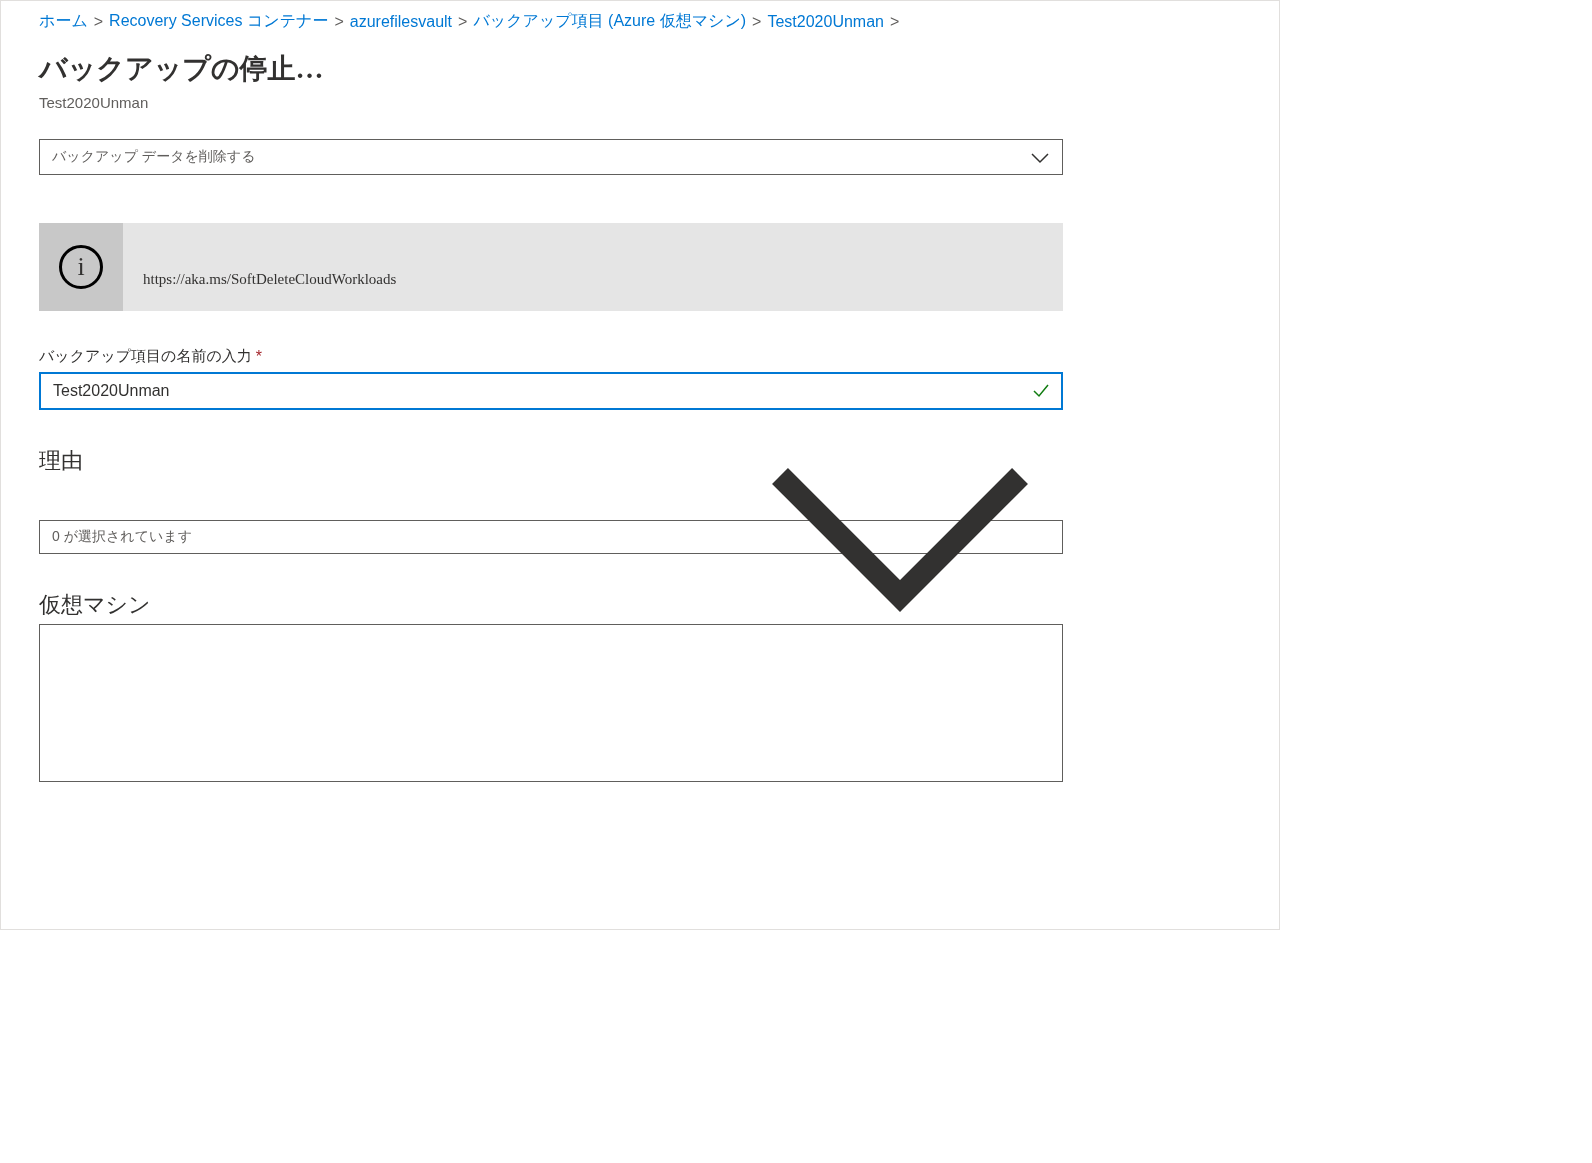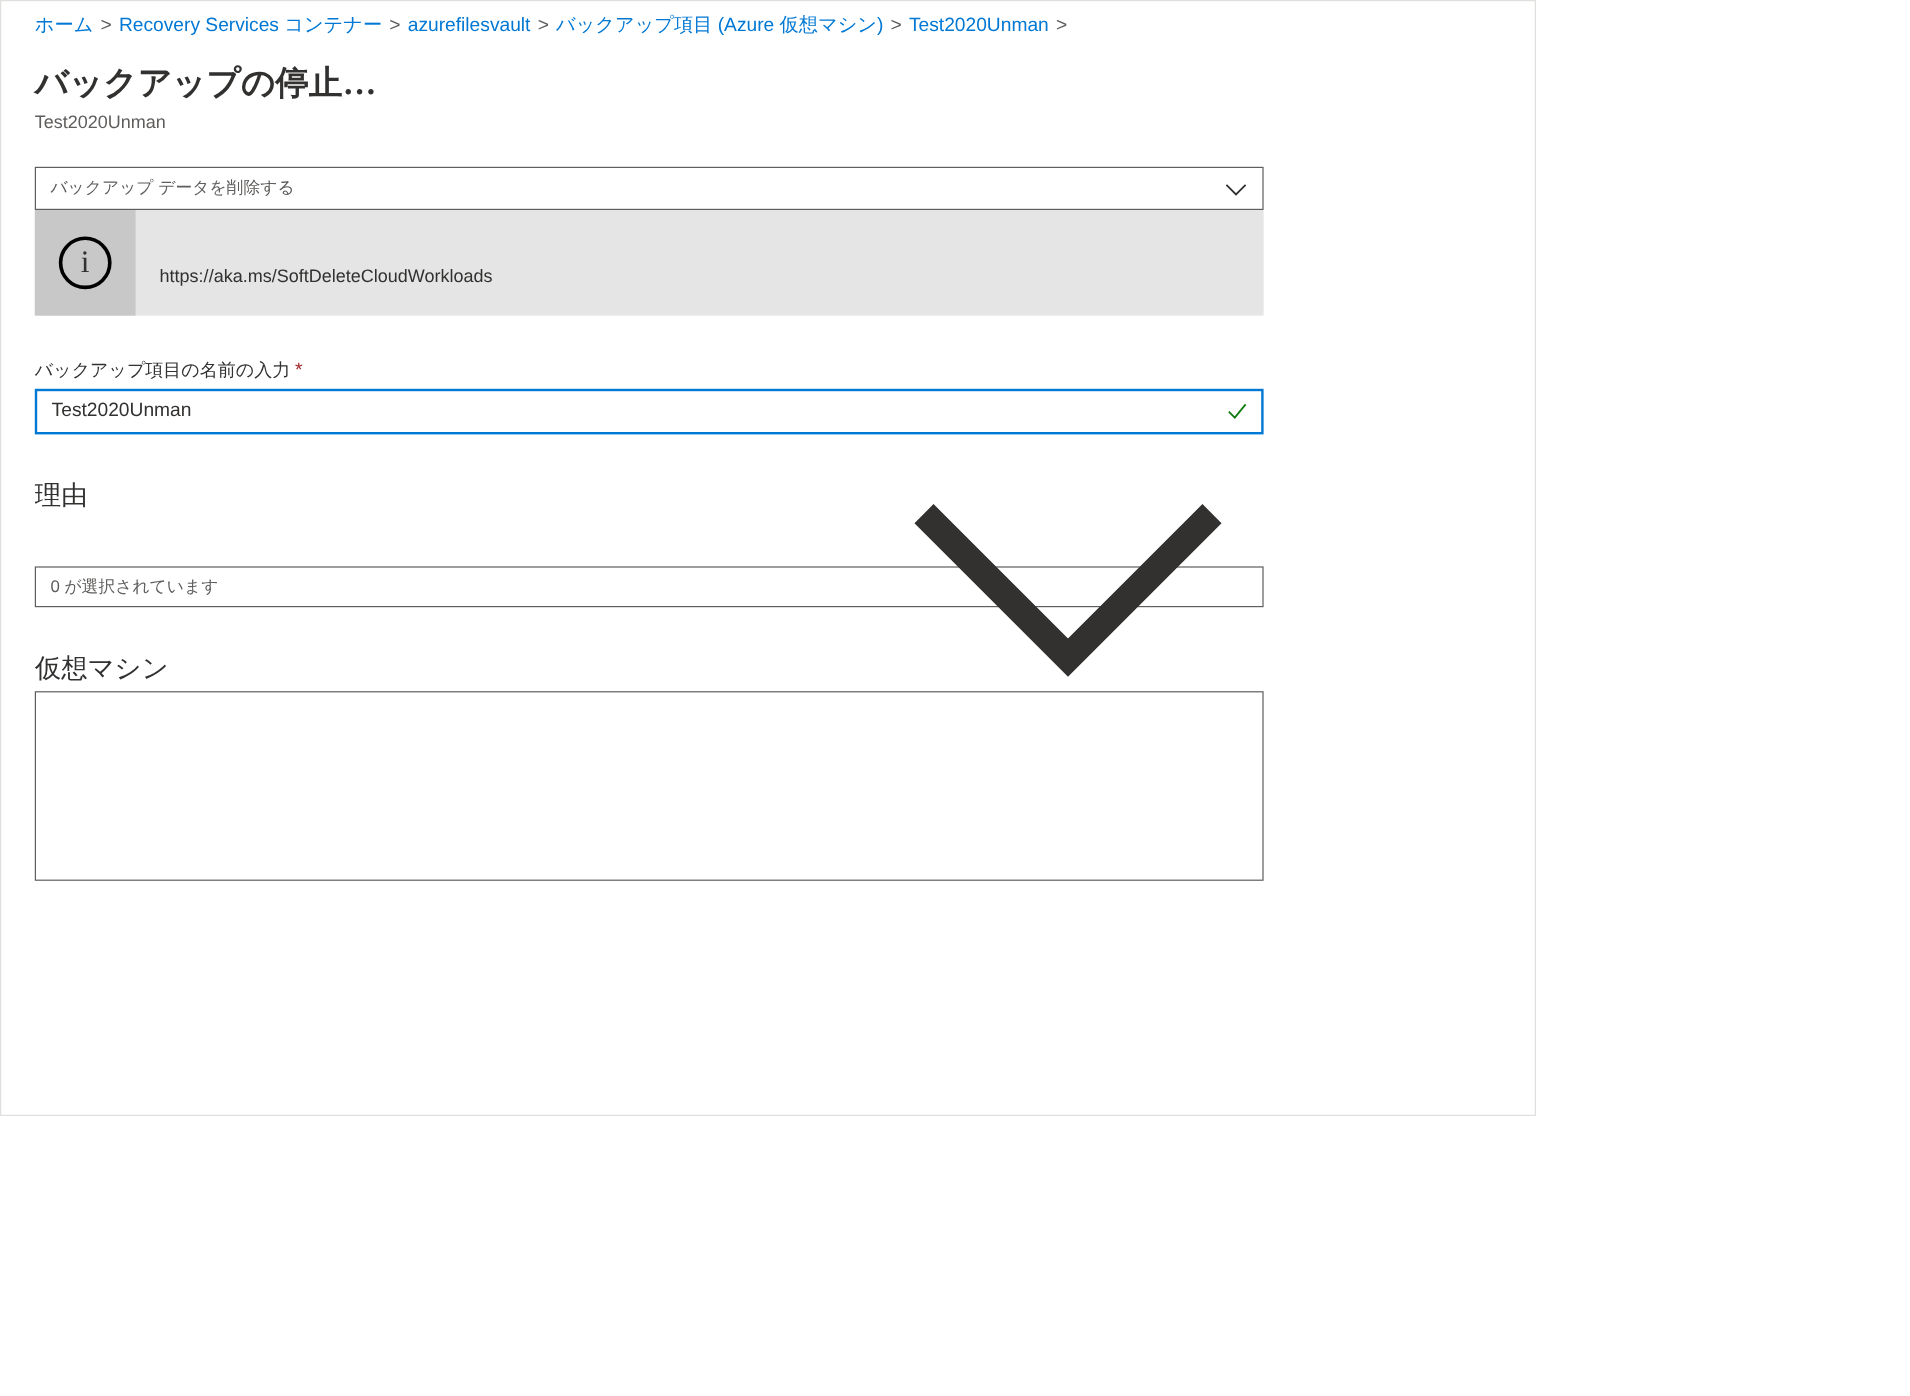--- a/index.html
+++ b/index.html
@@ -7,21 +7,21 @@
       font-family: 'Segoe UI', 'Yu Gothic UI', 'Meiryo', sans-serif;
       background: #ffffff;
       color: #323130;
       padding: 0;
     }
     .page {
       border: 1px solid #e1dfdd;
       width: 1280px;
       min-height: 930px;
       margin: 0;
-      padding: 10px 20px 20px 28px;
+      padding: 10px 20px 20px 38px;
     }
     .breadcrumb {
       font-size: 16px;
       margin-bottom: 18px;
       display: flex;
       flex-wrap: wrap;
       align-items: center;
       gap: 6px;
     }
     .breadcrumb a {
@@ -50,20 +50,21 @@
     .dropdown {
       display: flex;
       align-items: center;
       justify-content: space-between;
       border: 1px solid #605e5c;
       padding: 8px 12px;
       background: #ffffff;
       font-size: 14px;
       color: #605e5c;
       cursor: pointer;
+      margin-bottom: 48px;
       height: 36px;
     }
     .dropdown .chev {
       width: 20px; height: 12px; display:inline-block;
     }
     .chev svg { width: 100%; height: 100%; }
     .info-banner {
       display: flex;
       background: #e5e5e5;
       margin-bottom: 36px;
@@ -81,20 +82,21 @@
     .info-banner .msg {
       flex: 1;
       padding: 20px 24px 20px 20px;
       font-size: 15px;
       line-height: 1.6;
       color: #323130;
     }
     .info-banner .msg .url {
       color: #323130;
       font-size: 15px;
+      font-family: Liberation Serif, serif;
     }
     .field-label {
       font-size: 15px;
       color: #323130;
       margin-bottom: 6px;
       display: flex;
       align-items: center;
       gap: 4px;
     }
     .required { color: #a4262c; font-size: 16px; }

